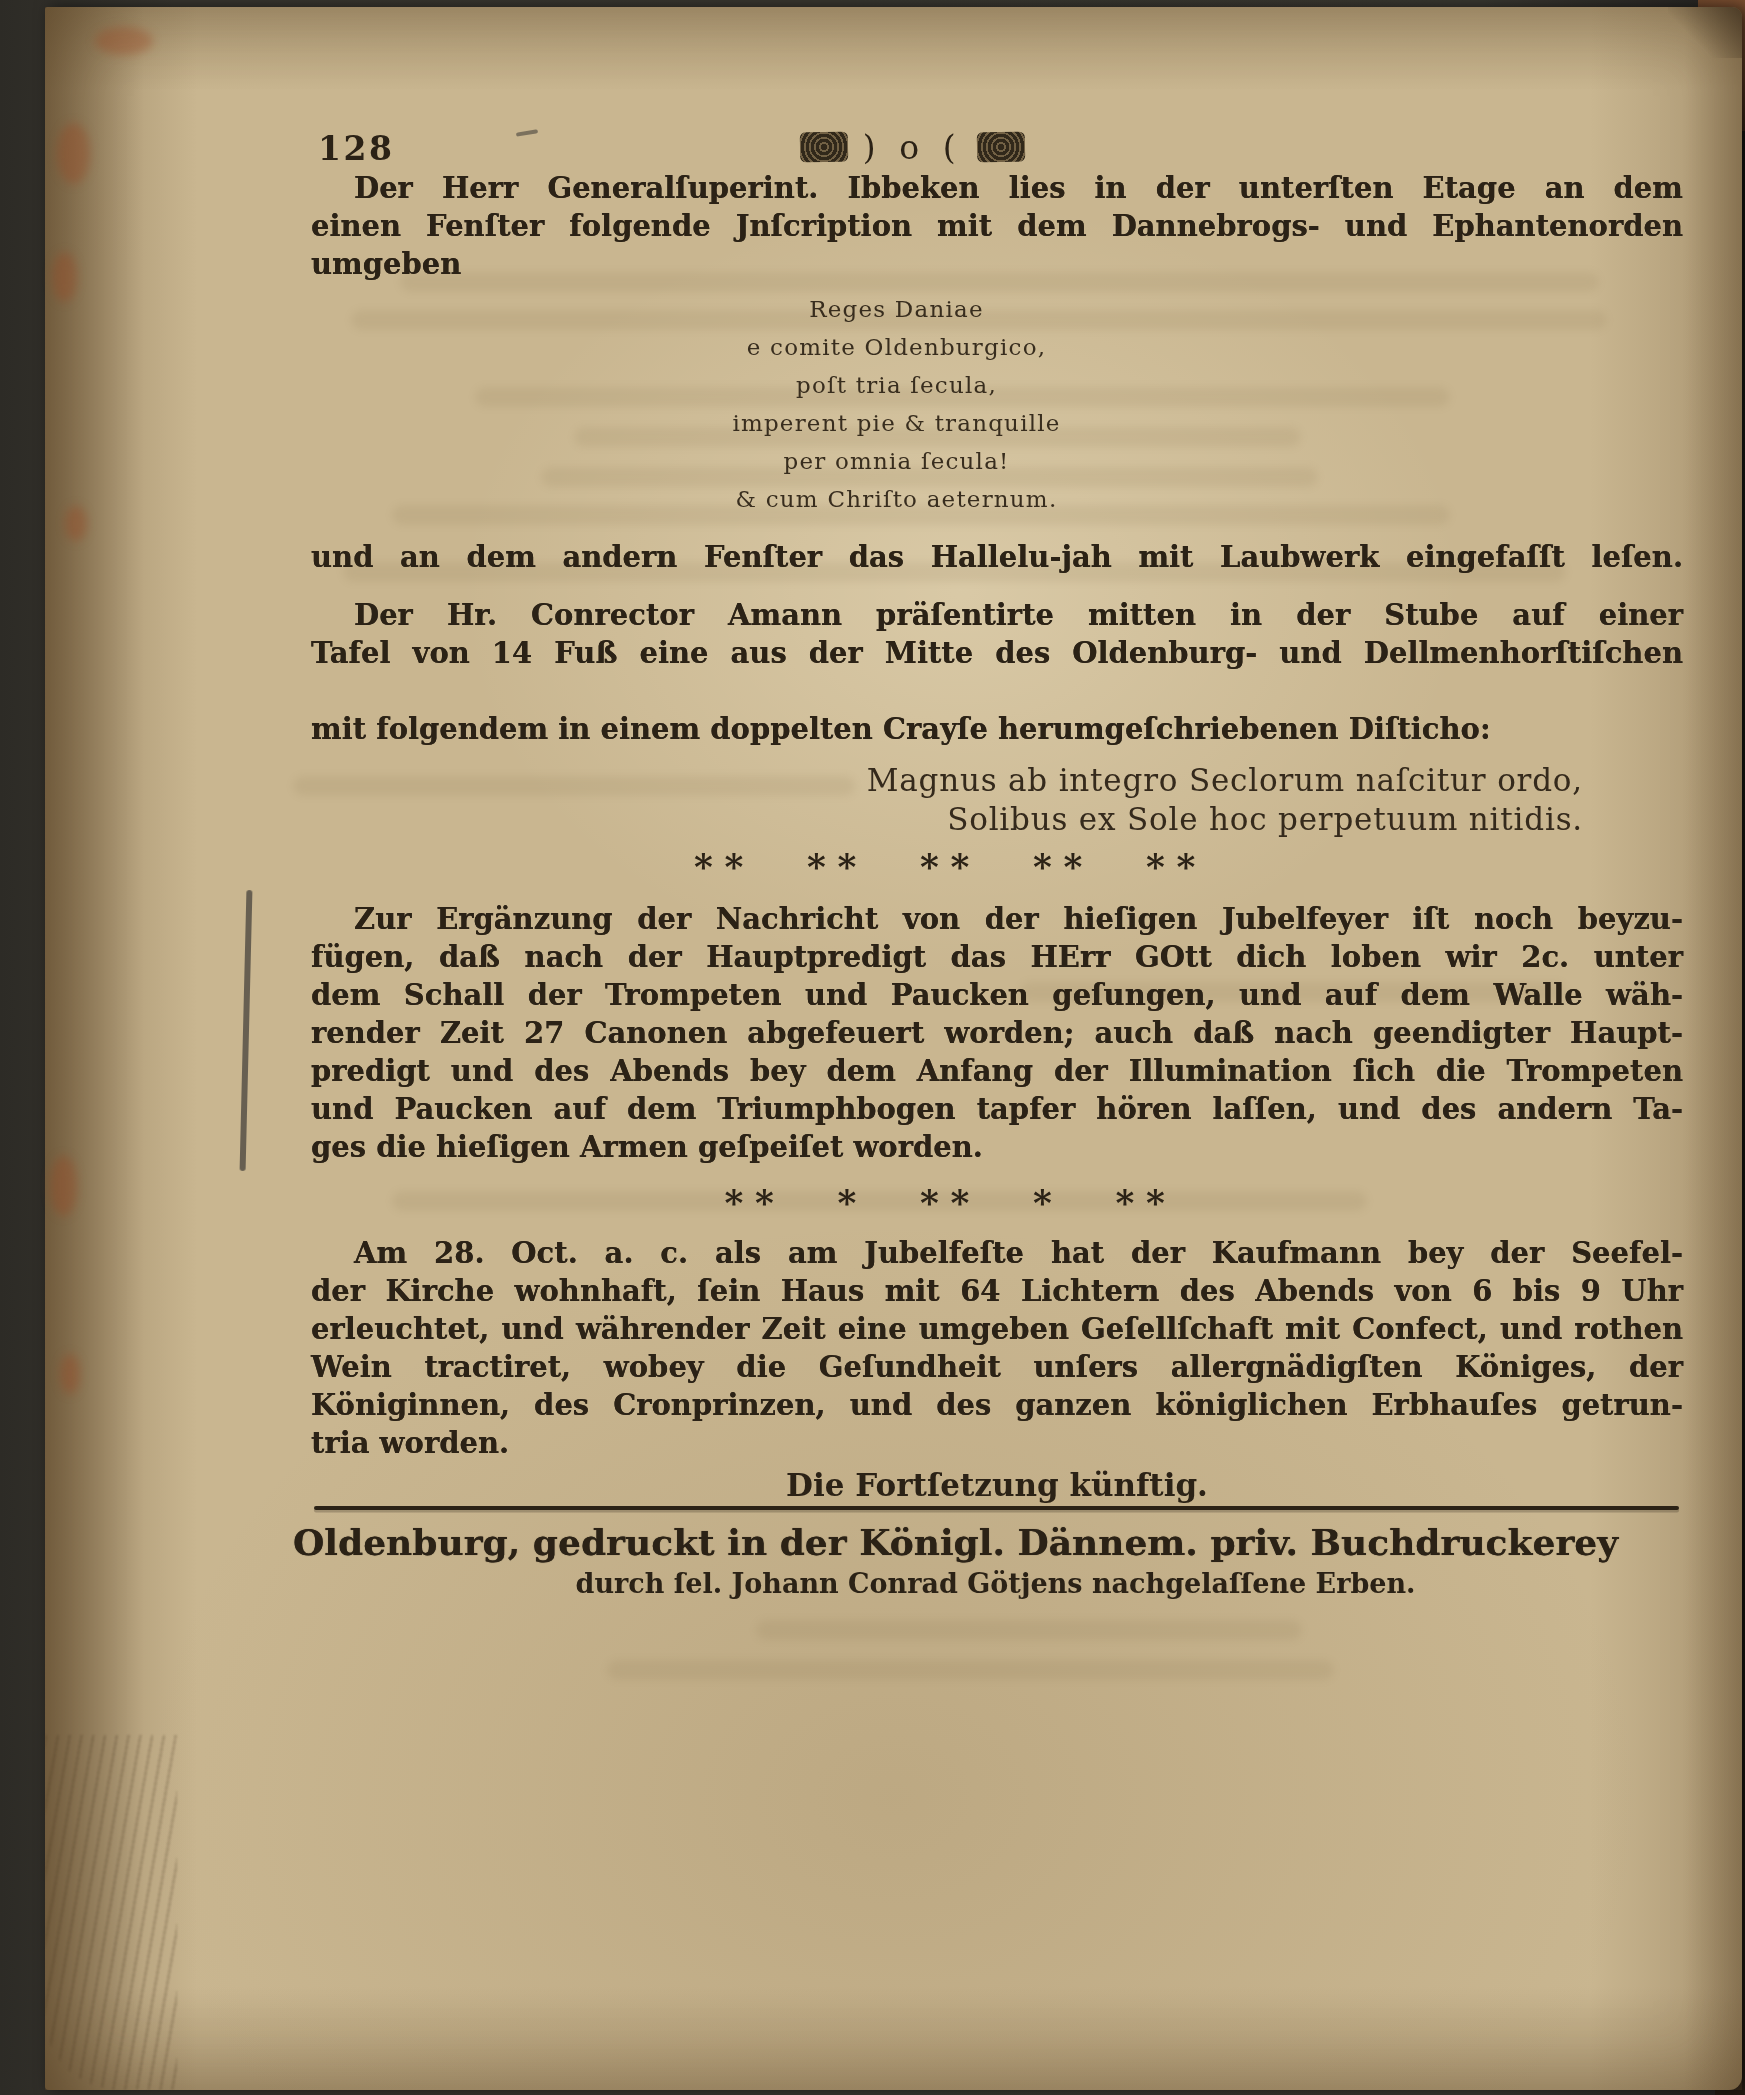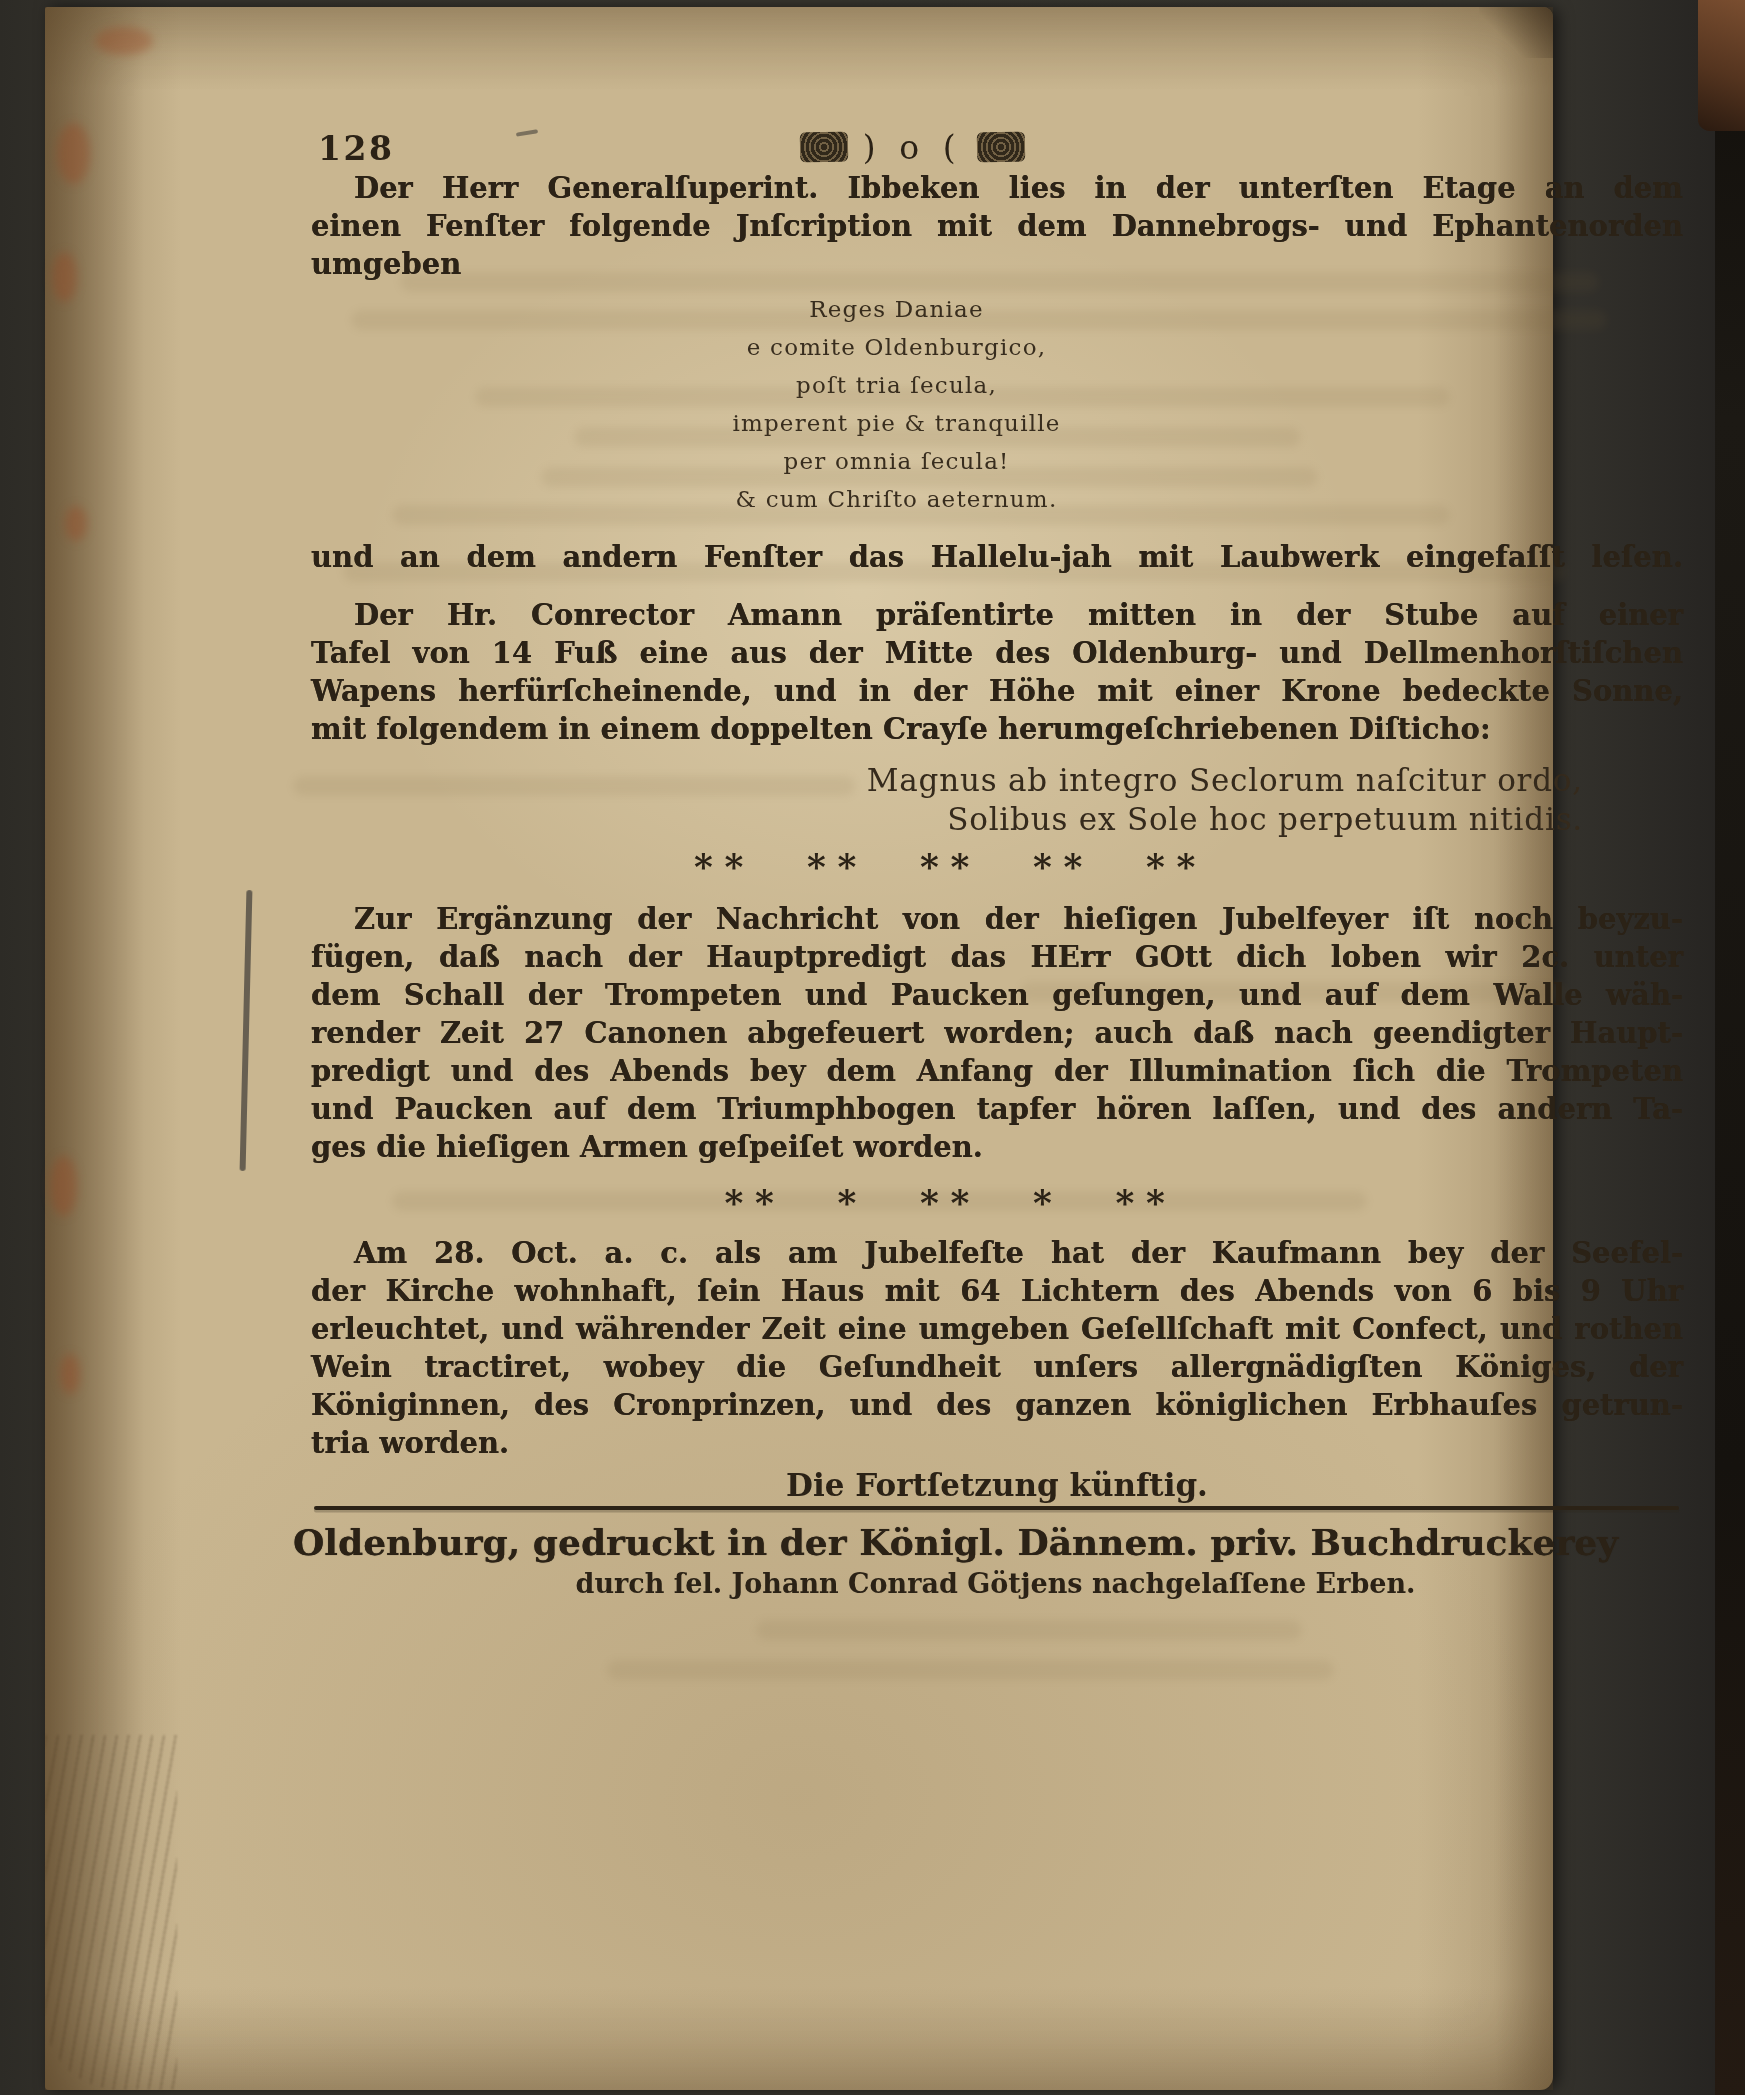--- a/index.html
+++ b/index.html
@@ -5,21 +5,21 @@
   html,body{margin:0;padding:0;background:#23211d;}
   .canvas{position:relative;width:1746px;height:2095px;overflow:hidden;
           background:linear-gradient(to right,#2d2b26,#38362f 10%,#3a3831 85%,#242220);
           font-family:"DejaVu Serif",serif;}
   
   .right-strip{position:absolute;right:0;top:0;width:31px;height:100%;
                background:linear-gradient(to bottom,#120f0b,#1c1914 20%,#15120e 70%,#241a12);}
   .spine-corner{position:absolute;right:0;top:0;width:48px;height:131px;
                 background:linear-gradient(200deg,#7a4e30,#54341f 55%,#2a1a10);border-bottom-left-radius:11.6px;}
   
-  .paper{position:absolute;left:45px;top:6.6px;width:1508px;height:2083px;
+  .paper{position:absolute;left:45px;top:6.6px;width:1697px;height:2083px;
          background-color:#c9b690;
          background-image:
            radial-gradient(ellipse 810px 628px at 54% 28%,rgba(255,246,218,0.30),rgba(255,246,218,0) 62%),
            radial-gradient(ellipse 1075px 827px at 50% 86%,rgba(124,98,60,0.16),rgba(124,98,60,0) 70%),
            linear-gradient(to right,rgba(104,80,48,0.42),rgba(104,80,48,0) 9%,rgba(104,80,48,0) 91%,rgba(104,80,48,0.30)),
            linear-gradient(to bottom,rgba(104,80,48,0.30),rgba(104,80,48,0) 4%,rgba(104,80,48,0) 95%,rgba(104,80,48,0.30));
          box-shadow:inset 0 0 74px rgba(84,62,34,0.38), 5px 0 15px rgba(0,0,0,0.55);
          border-radius:2.5px 10px 13.2px 4.1px;}
   .gutter{position:absolute;left:0;top:0;width:99px;height:100%;
           background:linear-gradient(to right,rgba(86,64,36,0.55),rgba(86,64,36,0));}
@@ -114,21 +114,20 @@
     <div class="vline" style="top:327px;">e comite Oldenburgico,</div>
     <div class="vline" style="top:365px;">poſt tria ſecula,</div>
     <div class="vline" style="top:403px;">imperent pie &amp; tranquille</div>
     <div class="vline" style="top:441px;">per omnia ſecula!</div>
     <div class="vline" style="top:479px;">&amp; cum Chriſto aeternum.</div>
 
     <div class="bl" style="top:531px;">und an dem andern Fenſter das Hallelu-jah mit Laubwerk eingefaſſt leſen.</div>
 
     <div class="bl ind" style="top:589px;">Der Hr. Conrector Amann präſentirte mitten in der Stube auf einer</div>
     <div class="bl" style="top:627px;">Tafel von 14 Fuß eine aus der Mitte des Oldenburg- und Dellmenhorſtiſchen</div>
-    <div class="bl" style="top:665px;">Wapens herfürſcheinende, und in der Höhe mit einer Krone bedeckte Sonne,</div>
     <div class="bl short" style="top:703px;">mit folgendem in einem doppelten Crayſe herumgeſchriebenen Diſticho:</div>
 
     <div class="dline" style="top:755px;">Magnus ab integro Seclorum naſcitur ordo,</div>
     <div class="dline" style="top:794px;">Solibus ex Sole hoc perpetuum nitidis.</div>
 
     <div class="stars" style="top:838px;">** ** ** ** **</div>
 
     <div class="bl ind" style="top:893px;">Zur Ergänzung der Nachricht von der hieſigen Jubelfeyer iſt noch beyzu-</div>
     <div class="bl" style="top:931px;">fügen, daß nach der Hauptpredigt das HErr GOtt dich loben wir 2c. unter</div>
     <div class="bl" style="top:969px;">dem Schall der Trompeten und Paucken geſungen, und auf dem Walle wäh-</div>

